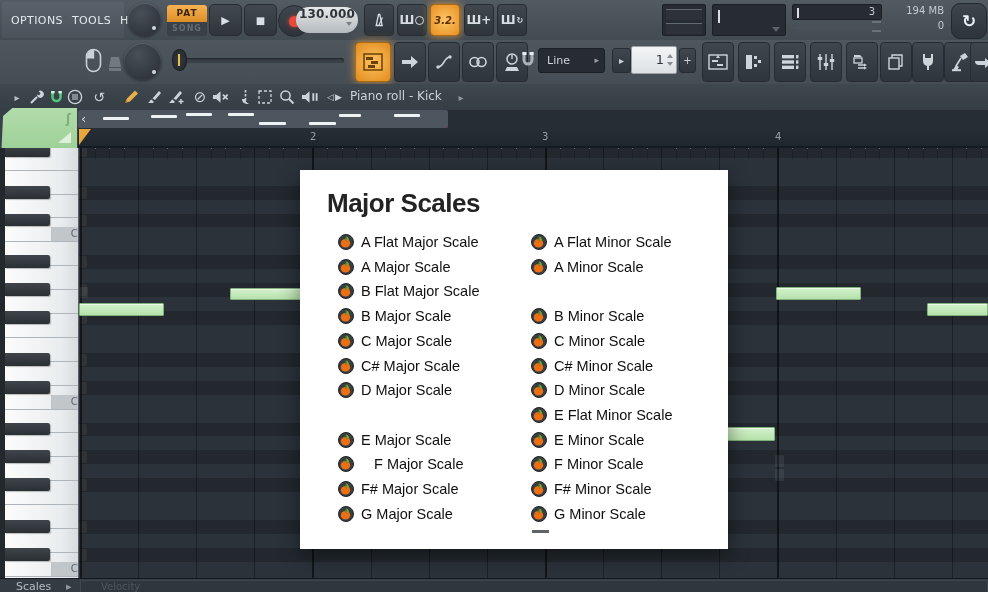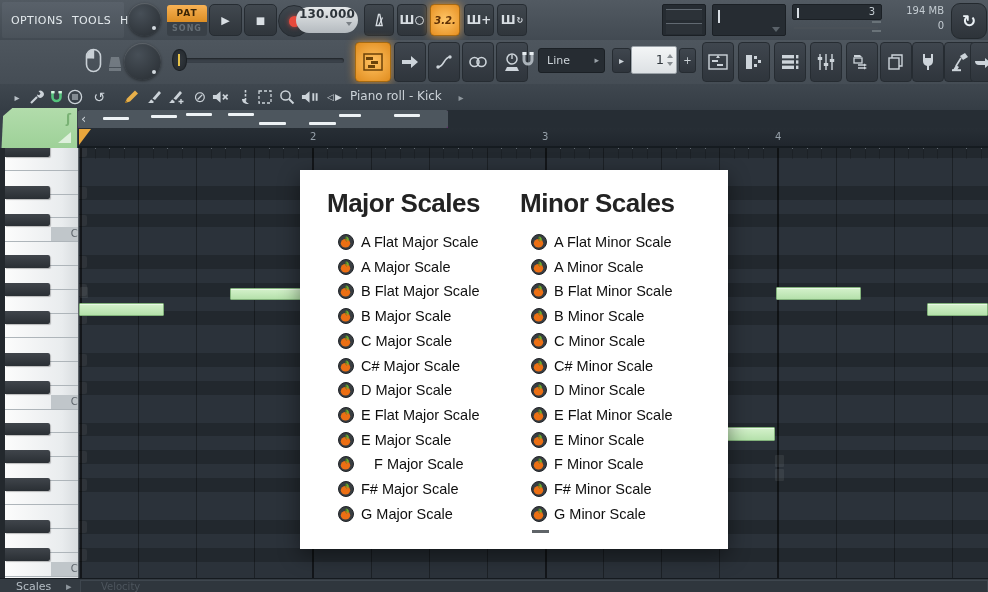--- a/index.html
+++ b/index.html
@@ -638,29 +638,20 @@
         </div>
         <div class="sitem" style="top: 210.32px;">
   <svg width="16" height="16" viewBox="0 0 16 16">
     <circle cx="8" cy="8" r="7.5" fill="#383d42" stroke="#212428" stroke-width="1"></circle>
     <ellipse cx="7.5" cy="9.3" rx="4.7" ry="4.3" fill="#ec6f14"></ellipse>
     <path d="M8.2 2.4 C10.8 3.2 11.6 5.6 10.2 7.1 C8.8 6.1 8.2 4.3 8.2 2.4 Z" fill="#6fae2e"></path>
     <path d="M8.1 2.6 C7.3 4.3 7.5 6.3 8.6 7.5" stroke="#4c8020" stroke-width="0.8" fill="none"></path>
   </svg>
 <span>D Major Scale</span>
         </div>
-        <div class="sitem" style="top: 235.04px;">
-  <svg width="16" height="16" viewBox="0 0 16 16">
-    <circle cx="8" cy="8" r="7.5" fill="#383d42" stroke="#212428" stroke-width="1"></circle>
-    <ellipse cx="7.5" cy="9.3" rx="4.7" ry="4.3" fill="#ec6f14"></ellipse>
-    <path d="M8.2 2.4 C10.8 3.2 11.6 5.6 10.2 7.1 C8.8 6.1 8.2 4.3 8.2 2.4 Z" fill="#6fae2e"></path>
-    <path d="M8.1 2.6 C7.3 4.3 7.5 6.3 8.6 7.5" stroke="#4c8020" stroke-width="0.8" fill="none"></path>
-  </svg>
-<span>E Flat Major Scale</span>
-        </div>
         <div class="sitem" style="top: 259.76px; text-align: right;">
   <svg width="16" height="16" viewBox="0 0 16 16">
     <circle cx="8" cy="8" r="7.5" fill="#383d42" stroke="#212428" stroke-width="1"></circle>
     <ellipse cx="7.5" cy="9.3" rx="4.7" ry="4.3" fill="#ec6f14"></ellipse>
     <path d="M8.2 2.4 C10.8 3.2 11.6 5.6 10.2 7.1 C8.8 6.1 8.2 4.3 8.2 2.4 Z" fill="#6fae2e"></path>
     <path d="M8.1 2.6 C7.3 4.3 7.5 6.3 8.6 7.5" stroke="#4c8020" stroke-width="0.8" fill="none"></path>
   </svg>
 <span>E Major Scale</span>
         </div>
         <div class="sitem" style="top: 284.48px; gap: 20px;">
@@ -685,47 +676,37 @@
   <svg width="16" height="16" viewBox="0 0 16 16">
     <circle cx="8" cy="8" r="7.5" fill="#383d42" stroke="#212428" stroke-width="1"></circle>
     <ellipse cx="7.5" cy="9.3" rx="4.7" ry="4.3" fill="#ec6f14"></ellipse>
     <path d="M8.2 2.4 C10.8 3.2 11.6 5.6 10.2 7.1 C8.8 6.1 8.2 4.3 8.2 2.4 Z" fill="#6fae2e"></path>
     <path d="M8.1 2.6 C7.3 4.3 7.5 6.3 8.6 7.5" stroke="#4c8020" stroke-width="0.8" fill="none"></path>
   </svg>
 <span>G Major Scale</span>
         </div>
       </div>
     <div class="scol" style="left:213px;width:210px">
-      <div class="hdr">Minor Scales</div>
     <div class="sitem" style="top: 62px;">
   <svg width="16" height="16" viewBox="0 0 16 16">
     <circle cx="8" cy="8" r="7.5" fill="#383d42" stroke="#212428" stroke-width="1"></circle>
     <ellipse cx="7.5" cy="9.3" rx="4.7" ry="4.3" fill="#ec6f14"></ellipse>
     <path d="M8.2 2.4 C10.8 3.2 11.6 5.6 10.2 7.1 C8.8 6.1 8.2 4.3 8.2 2.4 Z" fill="#6fae2e"></path>
     <path d="M8.1 2.6 C7.3 4.3 7.5 6.3 8.6 7.5" stroke="#4c8020" stroke-width="0.8" fill="none"></path>
   </svg>
 <span>A Flat Minor Scale</span>
         </div>
         <div class="sitem" style="top: 86.72px;">
   <svg width="16" height="16" viewBox="0 0 16 16">
     <circle cx="8" cy="8" r="7.5" fill="#383d42" stroke="#212428" stroke-width="1"></circle>
     <ellipse cx="7.5" cy="9.3" rx="4.7" ry="4.3" fill="#ec6f14"></ellipse>
     <path d="M8.2 2.4 C10.8 3.2 11.6 5.6 10.2 7.1 C8.8 6.1 8.2 4.3 8.2 2.4 Z" fill="#6fae2e"></path>
     <path d="M8.1 2.6 C7.3 4.3 7.5 6.3 8.6 7.5" stroke="#4c8020" stroke-width="0.8" fill="none"></path>
   </svg>
 <span>A Minor Scale</span>
-        </div>
-        <div class="sitem" style="top: 111.44px;">
-  <svg width="16" height="16" viewBox="0 0 16 16">
-    <circle cx="8" cy="8" r="7.5" fill="#383d42" stroke="#212428" stroke-width="1"></circle>
-    <ellipse cx="7.5" cy="9.3" rx="4.7" ry="4.3" fill="#ec6f14"></ellipse>
-    <path d="M8.2 2.4 C10.8 3.2 11.6 5.6 10.2 7.1 C8.8 6.1 8.2 4.3 8.2 2.4 Z" fill="#6fae2e"></path>
-    <path d="M8.1 2.6 C7.3 4.3 7.5 6.3 8.6 7.5" stroke="#4c8020" stroke-width="0.8" fill="none"></path>
-  </svg>
-<span>B Flat Minor Scale</span>
         </div>
         <div class="sitem" style="top: 136.16px;">
   <svg width="16" height="16" viewBox="0 0 16 16">
     <circle cx="8" cy="8" r="7.5" fill="#383d42" stroke="#212428" stroke-width="1"></circle>
     <ellipse cx="7.5" cy="9.3" rx="4.7" ry="4.3" fill="#ec6f14"></ellipse>
     <path d="M8.2 2.4 C10.8 3.2 11.6 5.6 10.2 7.1 C8.8 6.1 8.2 4.3 8.2 2.4 Z" fill="#6fae2e"></path>
     <path d="M8.1 2.6 C7.3 4.3 7.5 6.3 8.6 7.5" stroke="#4c8020" stroke-width="0.8" fill="none"></path>
   </svg>
 <span>B Minor Scale</span>
         </div>

